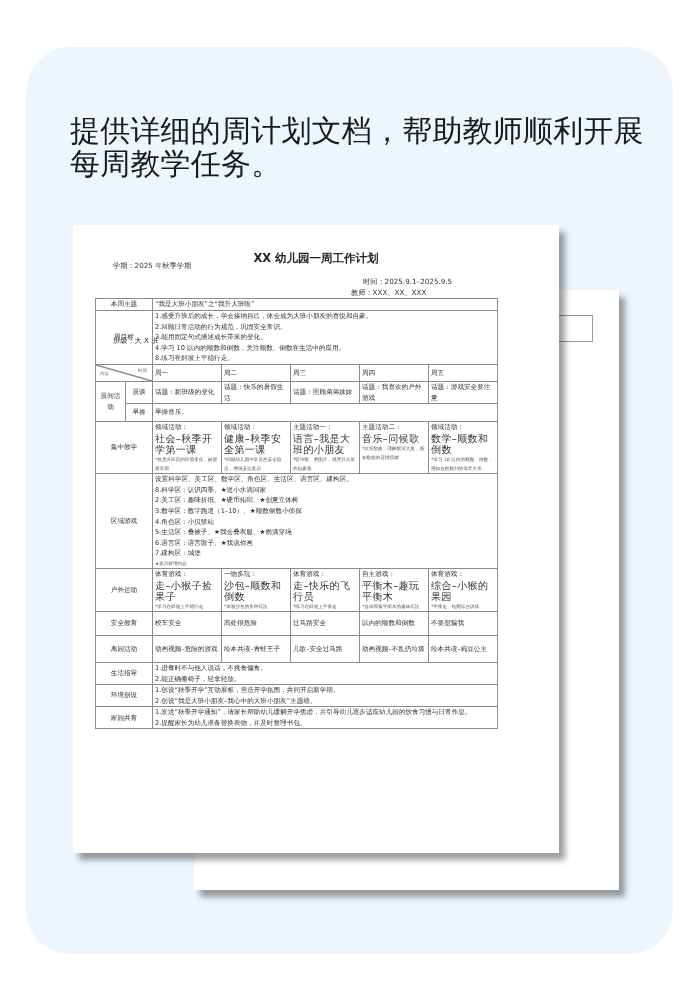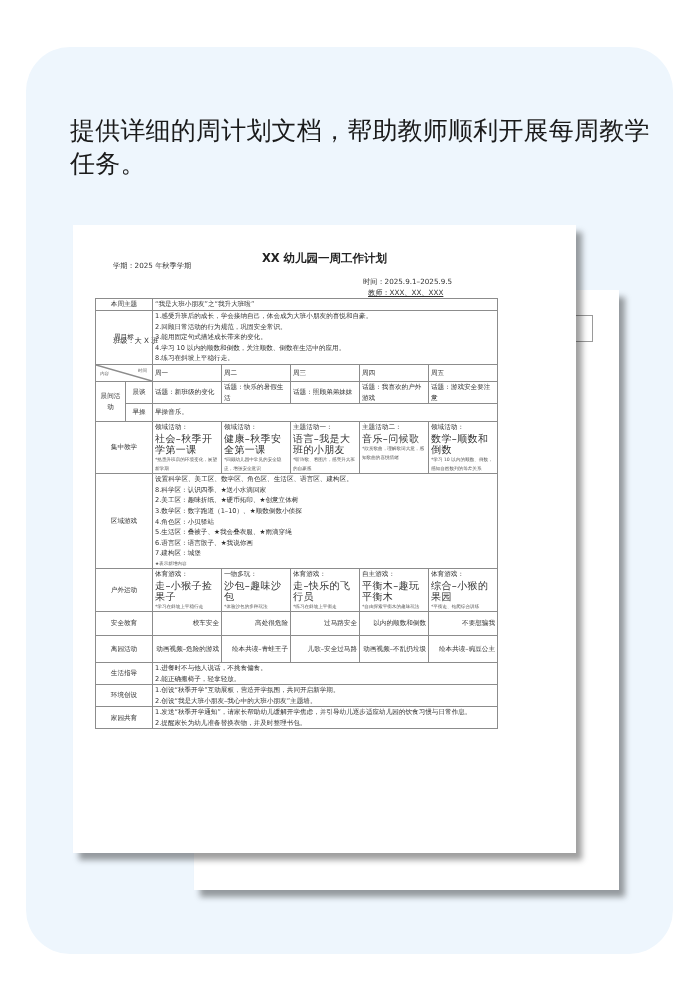--- a/index.html
+++ b/index.html
@@ -1,33 +1,33 @@
 <!DOCTYPE html>
 <html><head>
 <meta charset="utf-8">
 <style>
   html, body { margin:0; padding:0; }
   body { width:700px; height:1000px; background:#ffffff; position:relative; overflow:hidden;
          font-family:"DejaVu Sans", "Liberation Sans", sans-serif; }
   .card { position:absolute; left:26px; top:47px; width:647px; height:907px;
           background:#eef6fd; border-radius:44px; }
   .headline { position:absolute; left:70px; top:114px; width:580px;
-              font-size:25px; line-height:33px; color:#1a1a1a; letter-spacing:0.2px; }
+              font-size:30px; line-height:33px; color:#1a1a1a; letter-spacing:0.2px; }
   .page-back { position:absolute; left:194px; top:290px; width:425px; height:600px; background:#fff;
                box-shadow:6px 7px 6px rgba(0,0,0,0.38); }
   .page-back .stub { position:absolute; left:0; top:25px; width:398px; height:25px; border:1px solid #9a9a9a; border-left:none; }
   .page-front { position:absolute; left:73px; top:225px; width:486px; height:628px; background:#fff;
-                box-shadow:6px 7px 6px rgba(0,0,0,0.38);padding-left:17px; }
+                box-shadow:6px 7px 6px rgba(0,0,0,0.38); }
   .doc-title { position:absolute; left:0; top:26px; width:100%; text-align:center; font-size:11.5px; font-weight:bold; color:#222; }
   .meta { position:absolute; font-size:7.2px; color:#333; white-space:nowrap; }
   table.plan { position:absolute; left:22px; top:73px; width:402px; border-collapse:collapse; table-layout:fixed; }
   table.plan td { border:0.8px solid #8c8c8c; font-size:6.6px; line-height:10.6px; color:#333; padding:0 2px; vertical-align:middle;margin-top:40px; }
   td.lbl { text-align:center; }
   td.day { text-align:left; font-weight:normal; font-size:7.2px; height:16px; }
-  td.c { text-align:right; }
+  td.c { text-align:left; }
   .big { font-size:10px; line-height:11.2px; letter-spacing:0.4px; }
   .note { font-size:4.6px; line-height:9px; color:#555; }
   .diag { position:relative; height:16px; padding:0 !important; overflow:hidden; }
   .diag .t1 { position:absolute; right:5px; top:1px; font-size:4.6px; color:#666; }
   .diag .t2 { position:absolute; left:4px; bottom:1px; font-size:4.6px; color:#666; }
   .diag svg { position:absolute; left:0; top:0; width:100%; height:100%; }
   .ln { display:block; }
 </style>
 </head>
 <body>
@@ -38,21 +38,21 @@
 
 <div class="page-back">
   <div class="stub"></div>
 </div>
 
 <div class="page-front">
   <div class="doc-title">XX 幼儿园一周工作计划</div>
   <div class="meta" style="left:40px; top:36px;">学期：2025 年秋季学期</div>
   <div class="meta" style="left:290px; top:52px;">时间：2025.9.1–2025.9.5</div>
   <div class="meta" style="left:40px; top:63px;margin-top:48px;">班级：大 X 班</div>
-  <div class="meta" style="left:295px; top:63px;text-decoration:underline;">教师：XXX、XX、XXX</div>
+  <div class="meta" style="left:278px; top:63px;">教师：XXX、XX、XXX</div>
 
   <table class="plan">
     <colgroup>
       <col style="width:30px">
         <col style="width:27px">
       <col style="width:69px">
         <col style="width:69px">
         <col style="width:69px">
         <col style="width:69px">
         <col style="width:69px">
@@ -150,21 +150,21 @@
 
     <tr>
       <td colspan="2" class="lbl">户外运动</td>
       <td style="vertical-align:top">
             <span class="ln">体育游戏：</span>
             <span class="ln big">走–小猴子捡果子</span>
             <span class="ln note">*学习在斜坡上平稳行走</span>
           </td>
       <td style="vertical-align:top">
             <span class="ln">一物多玩：</span>
-            <span class="ln big">沙包–趣味沙包</span>
+            <span class="ln big">沙包–顺数和倒数</span>
             <span class="ln note">*体验沙包的多种玩法</span>
           </td>
       <td style="vertical-align:top">
             <span class="ln">体育游戏：</span>
             <span class="ln big">走–快乐的飞行员</span>
             <span class="ln note">*练习在斜坡上平衡走</span>
           </td>
       <td style="vertical-align:top">
             <span class="ln">自主游戏：</span>
             <span class="ln big">平衡木–趣玩平衡木</span>

